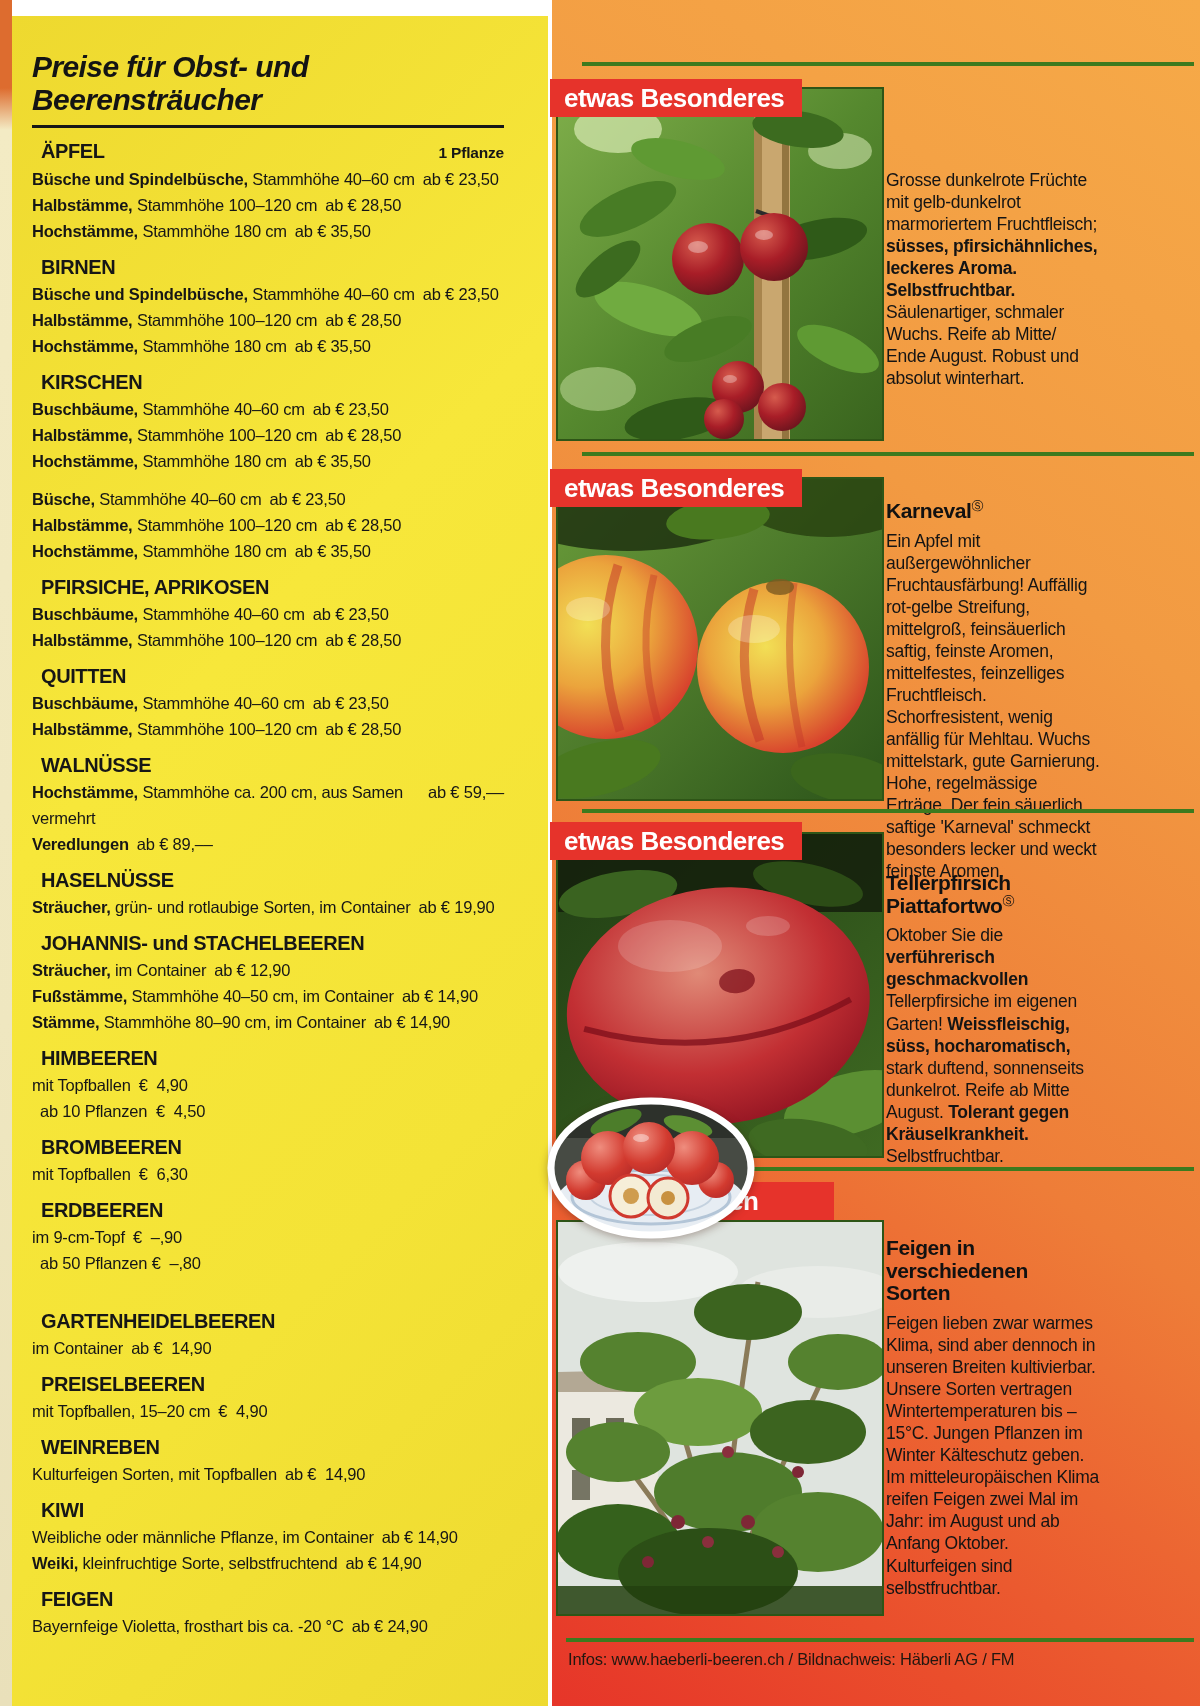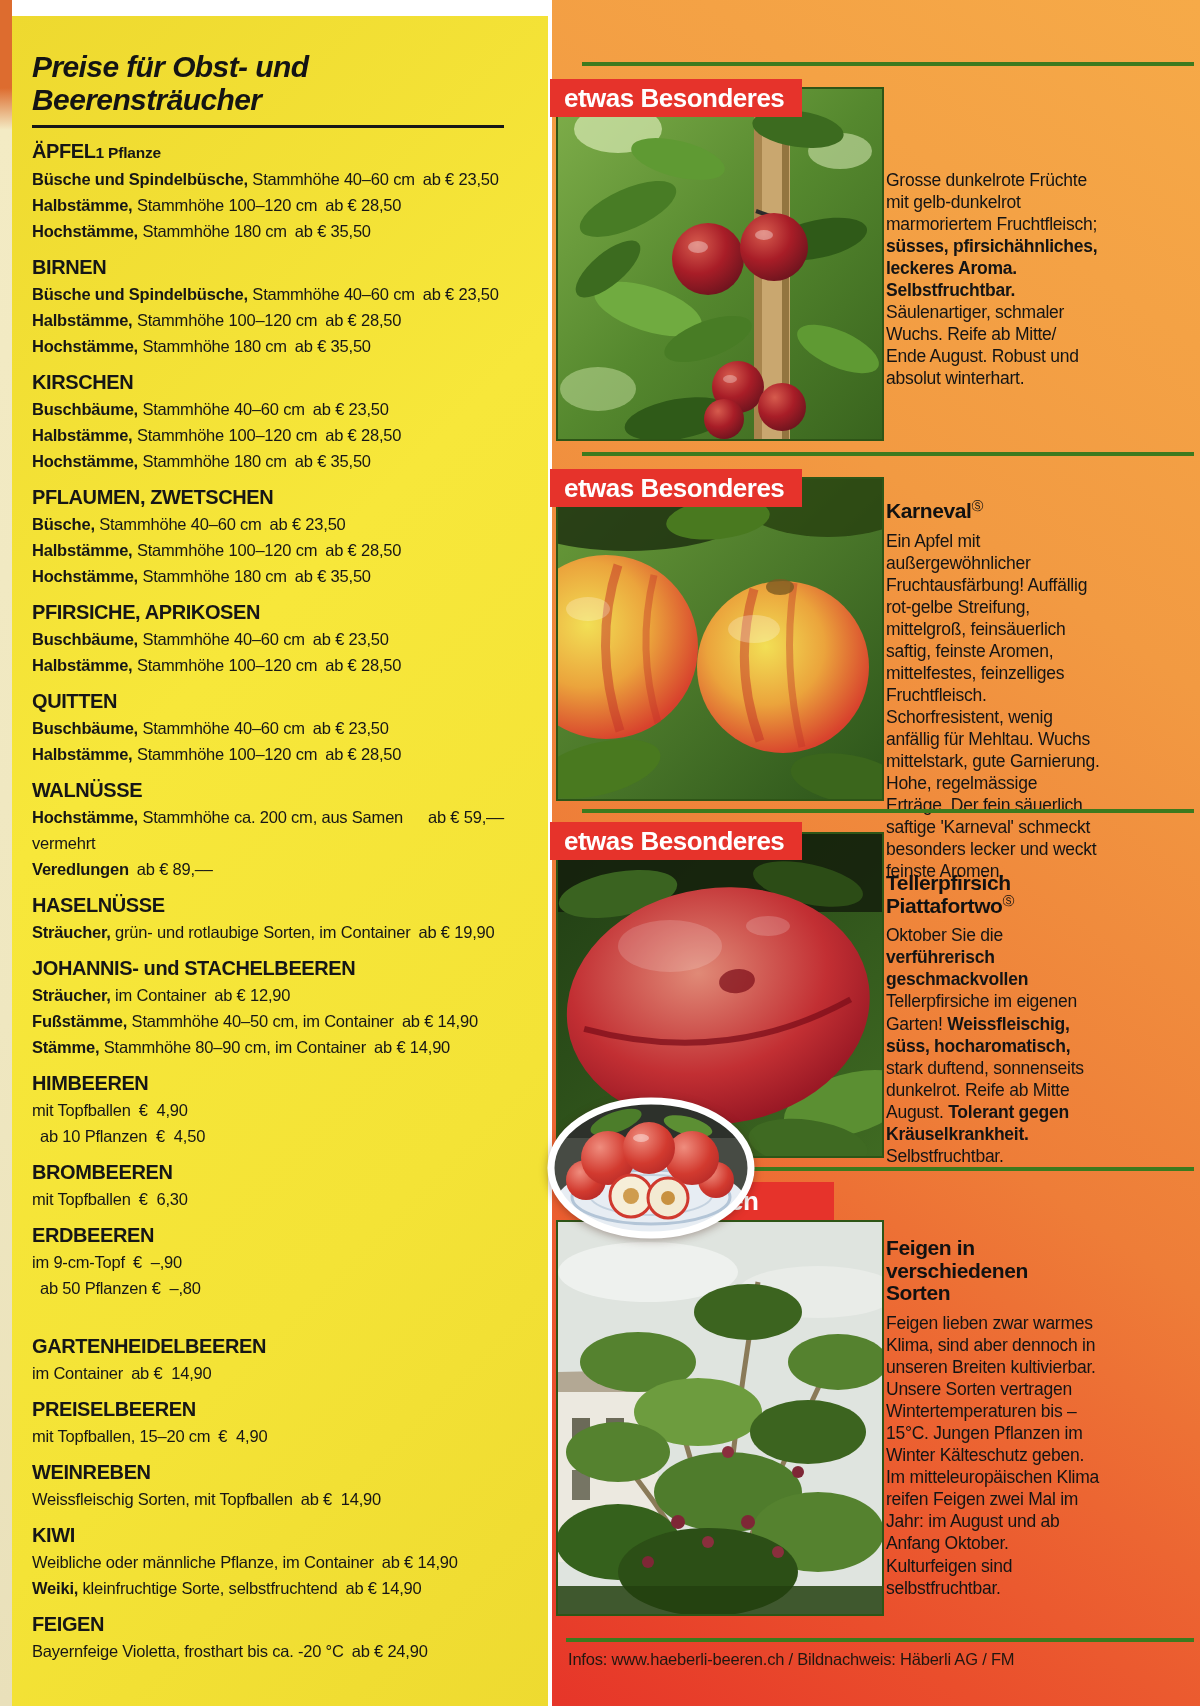--- a/index.html
+++ b/index.html
@@ -14,22 +14,22 @@
     background:linear-gradient(180deg,#dd6c2f 0,#dd6c2f 88px,#f3ebc4 130px,#efe7c0 60%,#e9e0ba 100%);}
   
   .left-page{position:absolute;left:12px;top:16px;width:536px;height:1706px;
     background:linear-gradient(135deg,#eed92f 0%,#f7e73a 38%,#f4e336 70%,#eeda30 100%);}
   .lp-inner{padding:34px 44px 0 20px;color:#161616;}
   .title{font-style:italic;font-weight:700;font-size:30px;line-height:1.1;
     letter-spacing:-0.6px;margin:0;color:#141414;}
   .title-rule{height:3px;background:#171717;margin:9px 0 4px 0;}
   .sec{margin-top:12px;}
   .sec.gap{margin-top:34px;}
-  .sec-head{display:flex;align-items:baseline;
-    font-weight:700;font-size:20px;line-height:23px;letter-spacing:-0.4px;margin-bottom:2px;}
+  .sec-head{display:flex;justify-content:space-between;align-items:baseline;
+    font-weight:700;font-size:20px;line-height:23px;letter-spacing:-0.4px;margin-bottom:2px;margin-left:9px;}
   .col-head{font-size:15.5px;font-weight:700;letter-spacing:-0.2px;}
   .row{display:flex;justify-content:flex-start;align-items:baseline;
     font-size:16.5px;line-height:26px;letter-spacing:-0.2px;}
   .row .lbl{padding-right:8px;}
   .row .lbl .b{font-weight:700;}
   .row .price{white-space:pre;flex-shrink:0;}
   
   .right-page{position:absolute;left:552px;top:0;width:648px;height:1706px;
     background:linear-gradient(215deg,#f6aa48 0%,#f29a42 32%,#ee7d38 60%,#ea4e2c 86%,#e63529 100%);}
   .blk{position:absolute;left:0;width:648px;margin-top:22px;}
@@ -121,23 +121,20 @@
           <div class="row">
             <span class="lbl"><span class="b">Halbstämme,</span><span> Stammhöhe 100–120 cm</span></span>
             <span class="price">ab € 28,50</span>
           </div>
           <div class="row">
             <span class="lbl"><span class="b">Hochstämme,</span><span> Stammhöhe 180 cm</span></span>
             <span class="price">ab € 35,50</span>
           </div>
         </div>
         <div class="sec">
-          <div class="sec-head">
-            <span class="sec-name">PFLAUMEN, ZWETSCHEN</span>
-          </div>
           <div class="row">
             <span class="lbl"><span class="b">Büsche,</span><span> Stammhöhe 40–60 cm</span></span>
             <span class="price">ab € 23,50</span>
           </div>
           <div class="row">
             <span class="lbl"><span class="b">Halbstämme,</span><span> Stammhöhe 100–120 cm</span></span>
             <span class="price">ab € 28,50</span>
           </div>
           <div class="row">
             <span class="lbl"><span class="b">Hochstämme,</span><span> Stammhöhe 180 cm</span></span>
@@ -260,21 +257,21 @@
           <div class="row">
             <span class="lbl"><span>mit Topfballen, 15–20 cm</span></span>
             <span class="price">€  4,90</span>
           </div>
         </div>
         <div class="sec">
           <div class="sec-head">
             <span class="sec-name">WEINREBEN</span>
           </div>
           <div class="row">
-            <span class="lbl"><span>Weissfleischig Sorten, mit Topfballen</span></span>
+            <span class="lbl"><span>Kulturfeigen Sorten, mit Topfballen</span></span>
             <span class="price">ab €  14,90</span>
           </div>
         </div>
         <div class="sec">
           <div class="sec-head">
             <span class="sec-name">KIWI</span>
           </div>
           <div class="row">
             <span class="lbl"><span>Weibliche oder männliche Pflanze, im Container</span></span>
             <span class="price">ab € 14,90</span>

